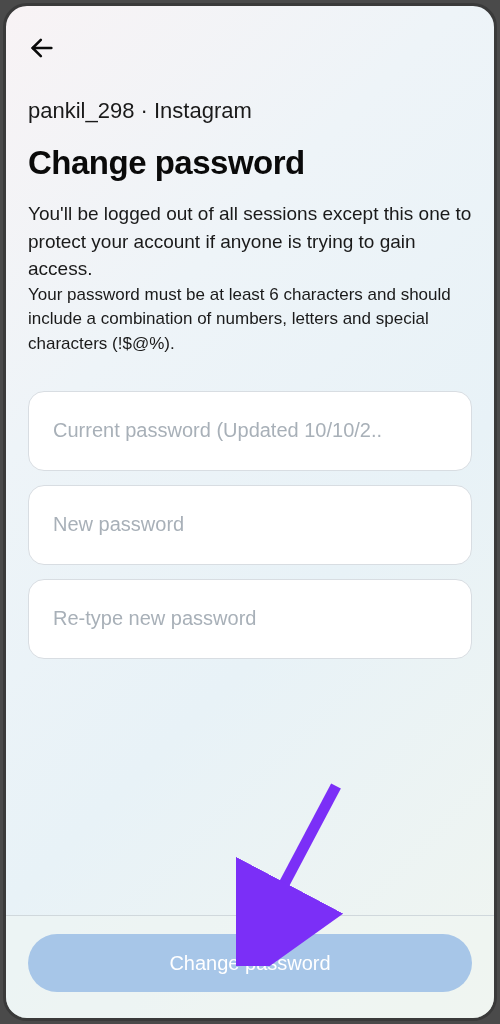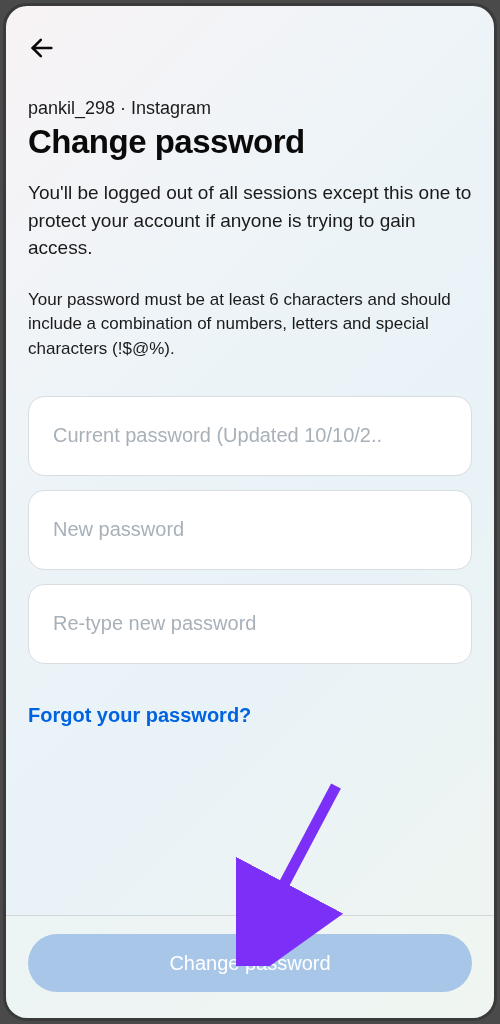--- a/index.html
+++ b/index.html
@@ -37,37 +37,36 @@
       align-items: center;
       justify-content: flex-start;
       cursor: pointer;
     }
     .content {
       padding: 24px 22px 0 22px;
       flex: 1;
       overflow: hidden;
     }
     .breadcrumb {
-      font-size: 18px;
+      font-size: 22px;
       color: #1a1a1a;
-      margin-bottom: 4px;
+      margin-bottom: 20px;
       font-weight: 400;
     }
     .page-title {
       font-size: 33px;
       font-weight: 700;
       color: #0a0a0a;
       margin-bottom: 18px;
       letter-spacing: -0.5px;
     }
     .description {
       font-size: 19px;
       line-height: 1.45;
       color: #1a1a1a;
-      margin-bottom: 26px;
     }
     .requirements {
       font-size: 17px;
       line-height: 1.45;
       color: #1a1a1a;
       margin-bottom: 34px;
     }
     .input-field {
       width: 100%;
       height: 80px;
@@ -141,21 +140,20 @@
     <p class="description">You'll be logged out of all sessions except this one to protect your account if anyone is trying to gain access.</p>
 
     <p class="requirements">Your password must be at least 6 characters and should include a combination of numbers, letters and special characters (!$@%).</p>
 
     <input type="password" class="input-field" placeholder="Current password (Updated 10/10/2.." style="">
 
     <input type="password" class="input-field" placeholder="New password" style="">
 
     <input type="password" class="input-field" placeholder="Re-type new password" style="">
 
-    <a class="forgot-link">Forgot your password?</a>
   </div>
 
   <div class="footer">
     <button class="submit-btn">Change password</button>
   </div>
 
   <svg class="arrow-annotation" width="120" height="190" viewBox="0 0 120 190">
     <defs>
       <marker id="arrowhead" markerWidth="12" markerHeight="12" refX="6" refY="6" orient="auto">
         <polygon points="0 0, 12 6, 0 12" fill="#7b2ff7"></polygon>

